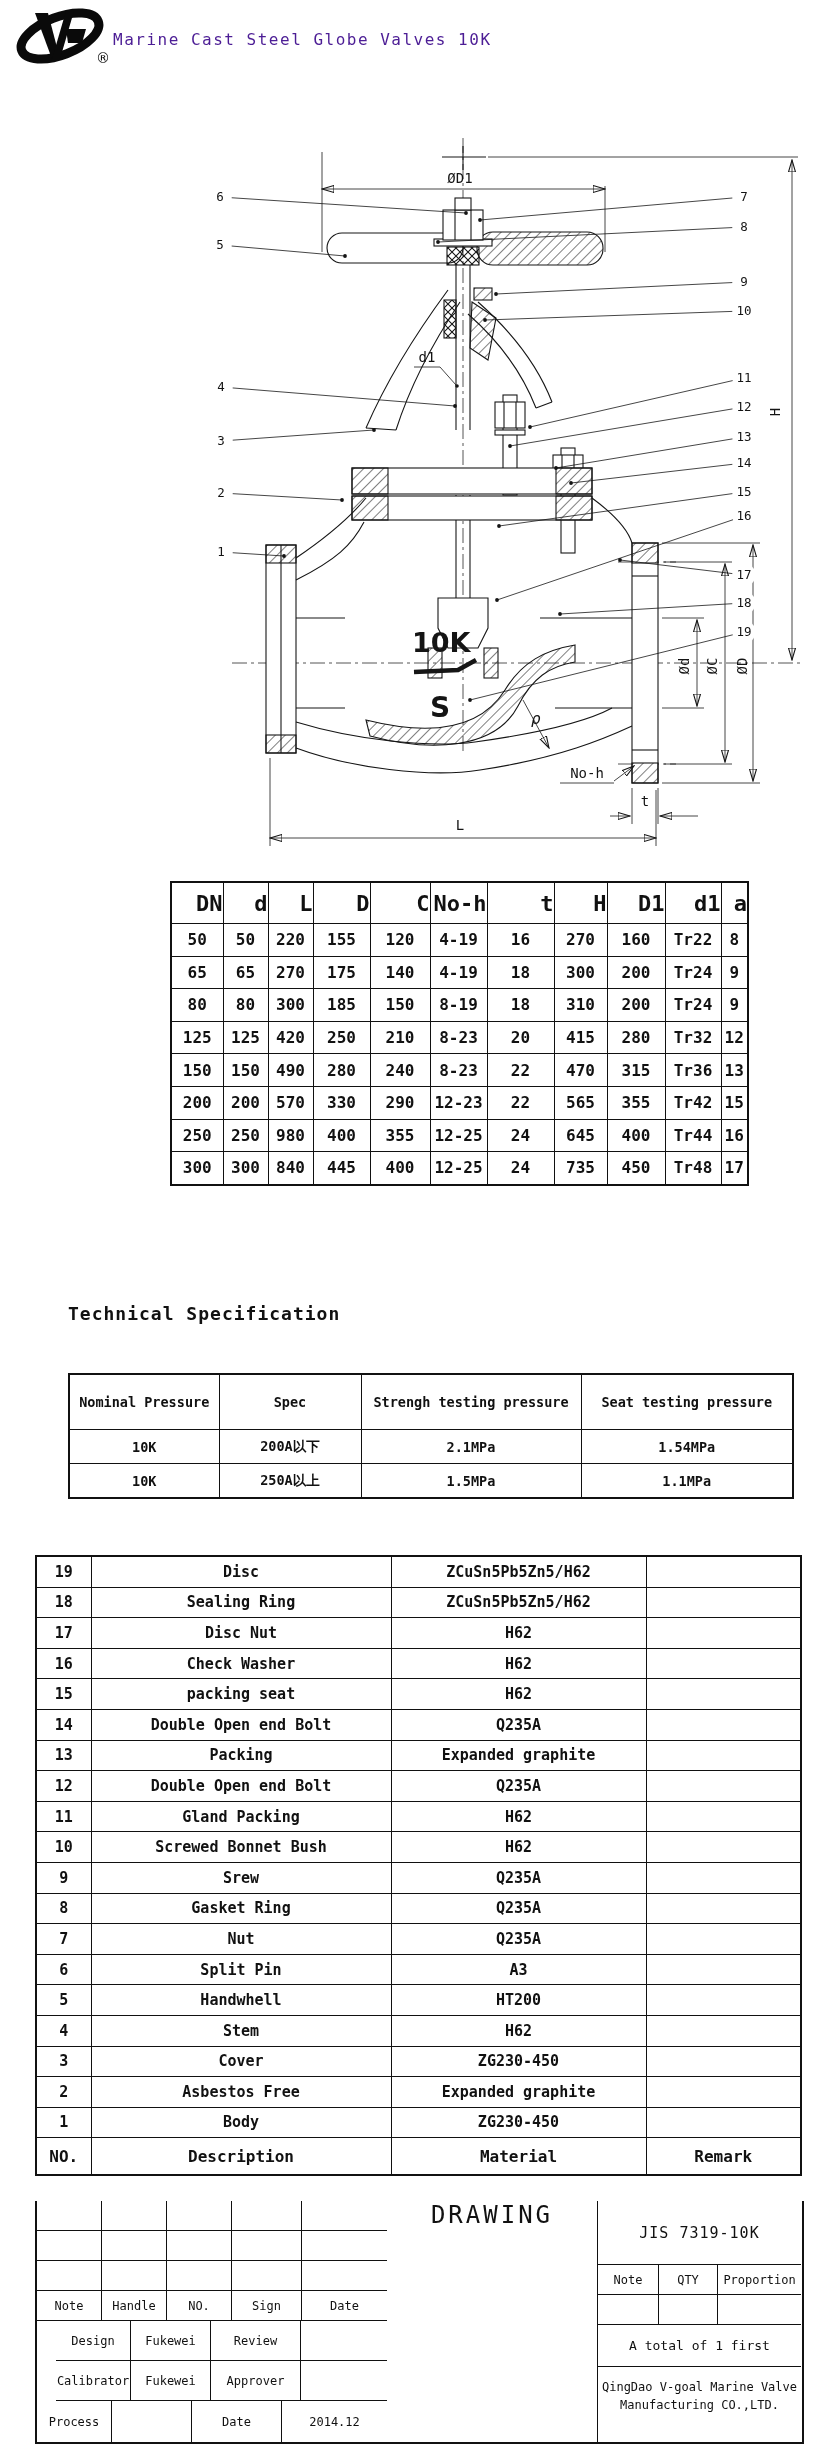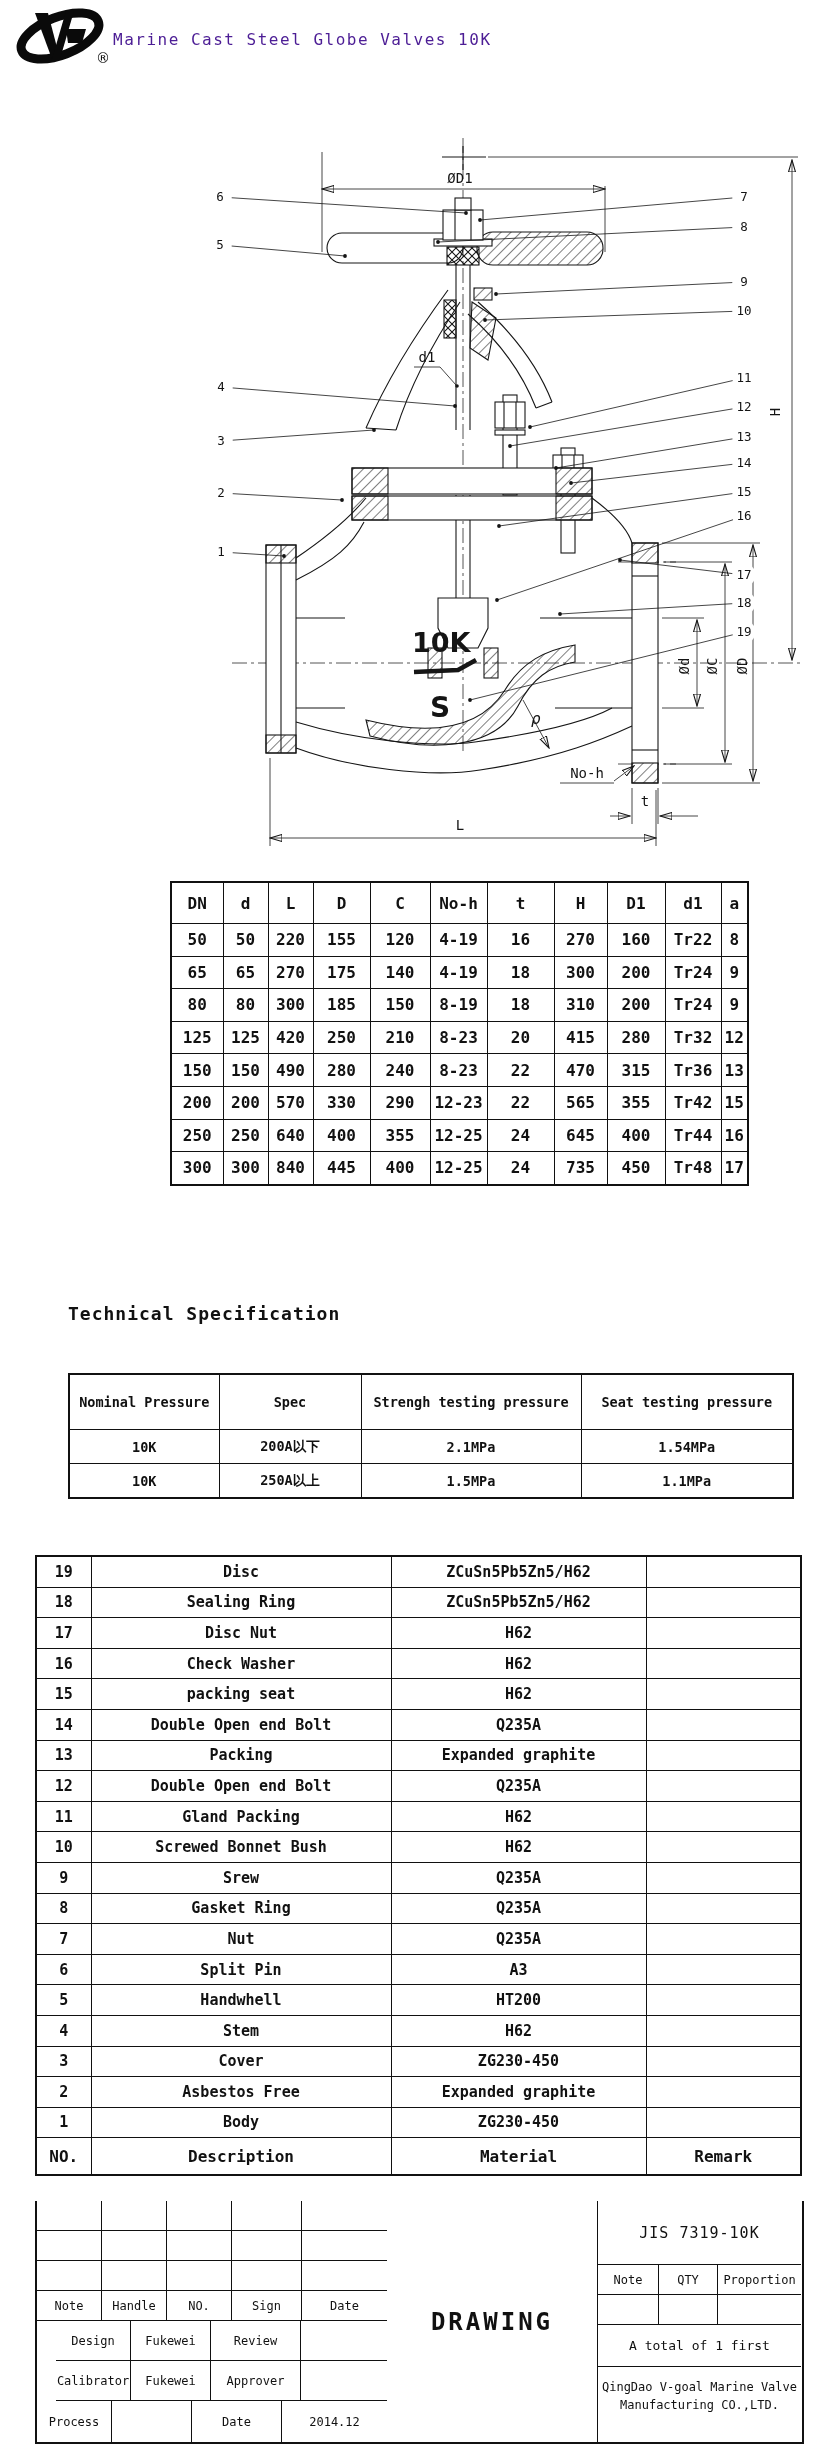--- a/index.html
+++ b/index.html
@@ -23,38 +23,38 @@
   #valve-svg .big{font-family:"DejaVu Sans",sans-serif;font-weight:bold;}
   #valve-svg .callout-num{font-size:12.5px;text-anchor:middle;}
   #valve-svg .callout-c{fill:#fff;stroke-width:1.3;}
   #valve-svg .dot{fill:#141414;stroke:none;}
   
   table{border-collapse:collapse;table-layout:fixed;background:#fff;}
   td,th{border:1.6px solid #111;text-align:center;vertical-align:middle;
         font-family:"DejaVu Sans Mono",monospace;font-weight:bold;color:#111;
         padding:0;overflow:hidden;white-space:nowrap;}
   #dim-table{left:170px;top:881px;width:577px;border:2px solid #111;}
-  #dim-table th{height:40px;font-size:16px;}
+  #dim-table th{height:40px;font-size:22px;text-align:right;}
   #dim-table td{height:31.6px;font-size:16px;}
   #spec-heading{left:68px;top:1303px;width:724px;font-size:18px;
         font-weight:bold;letter-spacing:1px;}
   #spec-table{left:68px;top:1373px;width:724px;border:2px solid #111;}
   #spec-table th{height:54px;font-size:13.5px;}
   #spec-table td{height:33px;font-size:13.5px;}
   #parts-table{left:35px;top:1555px;width:765px;border:2px solid #111;}
   #parts-table td{height:29.6px;font-size:15px;}
   #parts-table tfoot td{height:36px;font-size:16px;}
   
   #title-block{left:35px;top:2201px;width:765px;height:241px;border:2px solid #111;
         border-top:none;display:flex;font-size:12px;}
   .tb-cell{border-right:1.5px solid #111;border-bottom:1.5px solid #111;
         display:flex;align-items:center;justify-content:center;white-space:nowrap;overflow:hidden;}
   #tb-left{width:350px;display:flex;flex-direction:column;}
   .tb-row{display:flex;}
-  #tb-mid{width:210px;border-right:1.5px solid #111;display:flex;align-items:center;justify-content:center;font-weight:bold;}
+  #tb-mid{width:210px;border-right:1.5px solid #111;display:flex;align-items:flex-start;justify-content:center;}
   #drawing-label{font-size:24px;letter-spacing:3px;}
   #tb-right{width:203px;display:flex;flex-direction:column;}
   .c-note{width:64px;}  .c-handle{width:64px;} .c-no{width:64px;} .c-sign{width:69px;} .c-date{flex:1;border-right:none;}
   .d-1{width:74px;} .d-2{width:79px;} .d-3{width:89px;} .d-4{flex:1;border-right:none;}
   .r30{height:30px;} .r40{height:40px;padding-left:19px;} .r42{height:42px;flex:1;}
   .r42 .tb-cell,.lastrow .tb-cell{border-bottom:none;}
   #tb-right .tb-cell{border-right:none;}
   .nq-1{width:60px;border-right:1.5px solid #111 !important;}
   .nq-2{width:58px;border-right:1.5px solid #111 !important;}
   .nq-3{flex:1;}
@@ -464,21 +464,21 @@
           <td>12-23</td>
           <td>22</td>
           <td>565</td>
           <td>355</td>
           <td>Tr42</td>
           <td>15</td>
         </tr>
         <tr>
           <td>250</td>
           <td>250</td>
-          <td>640</td>
+          <td>980</td>
           <td>400</td>
           <td>355</td>
           <td>12-25</td>
           <td>24</td>
           <td>645</td>
           <td>400</td>
           <td>Tr44</td>
           <td>16</td>
         </tr>
         <tr>

